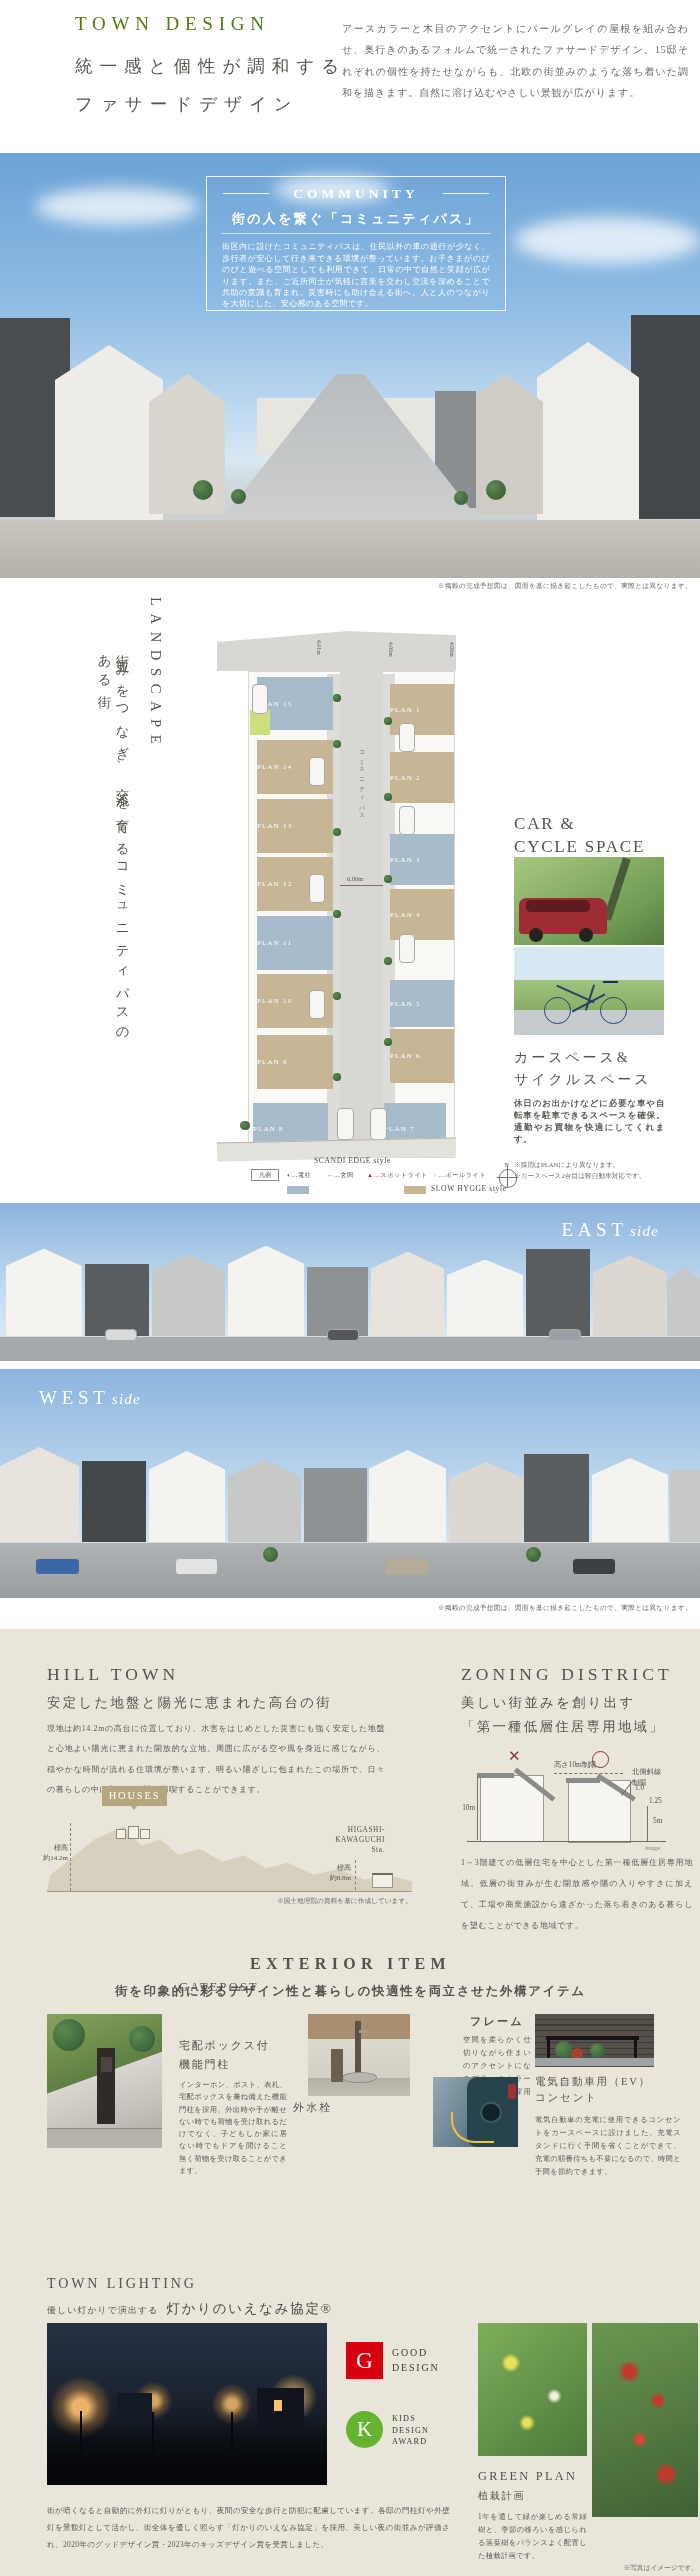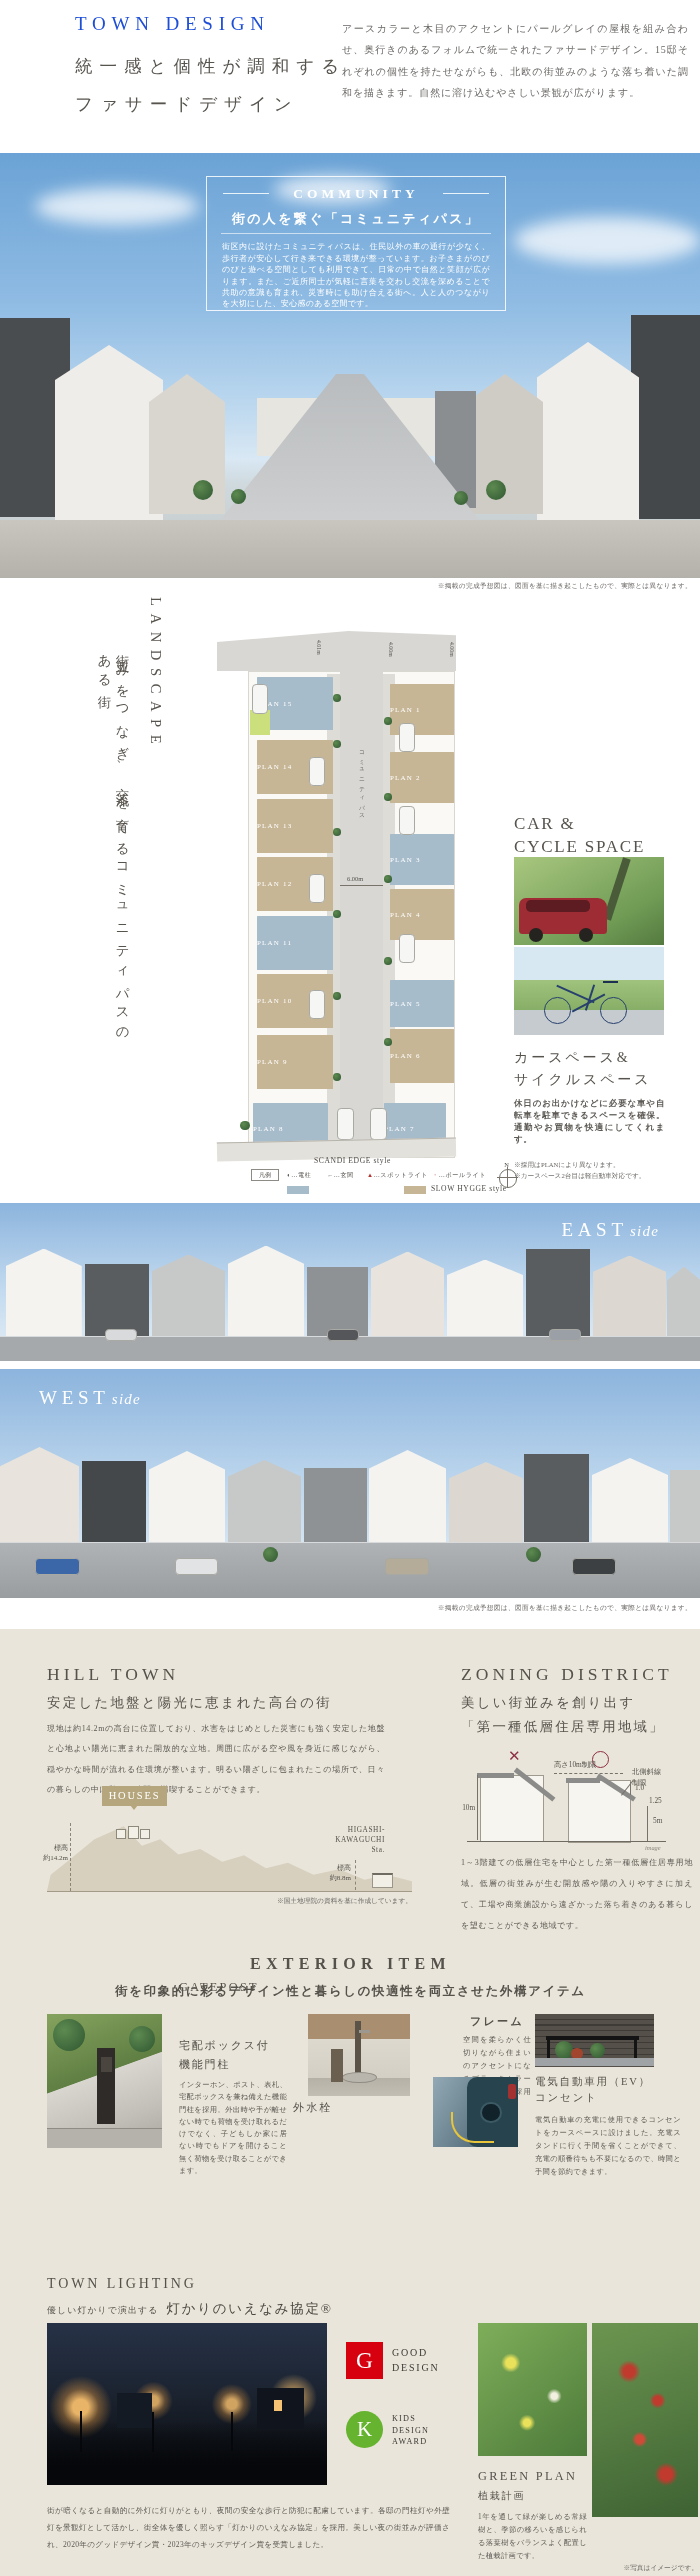--- a/index.html
+++ b/index.html
@@ -6,21 +6,21 @@
   body{position:relative;width:701px;height:2576px;background:#ffffff;
        font-family:"Liberation Serif","DejaVu Serif",serif;color:#5d5a55;overflow:hidden;}
   .abs{position:absolute;}
   .jp-just{text-align:justify;}
   .vtext{writing-mode:vertical-rl;text-orientation:upright;}
   .vlat{writing-mode:vertical-rl;}
   .center{text-align:center;font-weight:bold;}
   .right{text-align:right;}
 
   
-  .h-title{font-size:19px;letter-spacing:5.8px;color:#1d4ed8;}
+  .h-title{font-size:19px;letter-spacing:5.8px;color:#4d7c0f;}
   .h-sub{font-size:17.5px;letter-spacing:7px;color:#57544e;}
   .h-body{font-size:10px;line-height:21.6px;letter-spacing:0.9px;color:#6b6966;}
 
   
   .sky{background:linear-gradient(#6ba3d6 0%,#8fbbe3 35%,#b9d6ee 58%,#d9e8f4 72%,#cfd9de 78%,#c2c4c2 100%);}
   .cloud{background:rgba(255,255,255,.75);border-radius:50%;filter:blur(8.2px);}
   .cbox{border:0.6px solid rgba(255,255,255,.85);}
   .c-head{font-size:13.4px;letter-spacing:4.1px;color:#fff;}
   .hline{height:0.6px;background:rgba(255,255,255,.85);}
   .c-sub{font-size:13px;letter-spacing:2.3px;color:#fff;}

